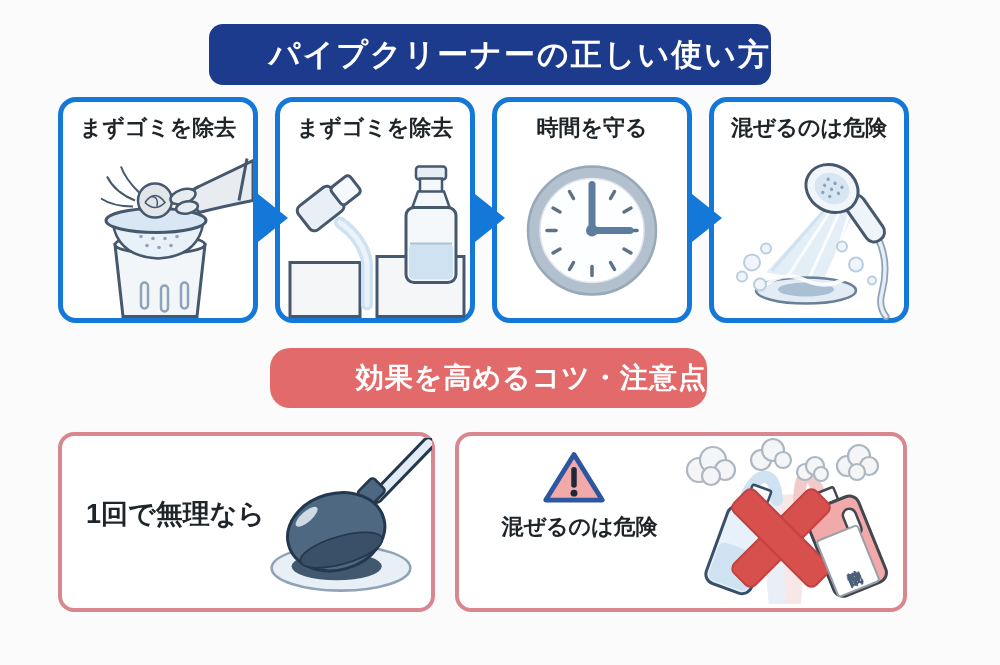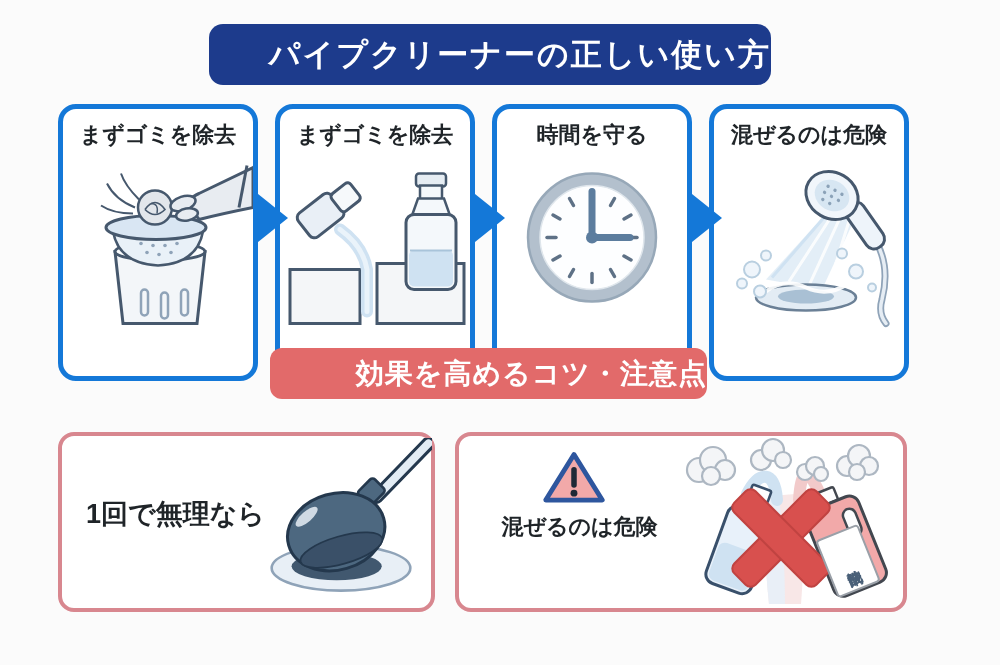--- a/index.html
+++ b/index.html
@@ -15,25 +15,25 @@
   }
   .banner{
     position:absolute;display:flex;align-items:center;justify-content:flex-end;
     color:#fff;font-weight:bold;letter-spacing:2px;
   }
   .banner.top{
     left:209px;top:24px;width:562px;height:61px;background:var(--navy);
     border-radius:14px;font-size:31px;
   }
   .banner.mid{
-    left:270px;top:348px;width:437px;height:51px;background:var(--coral);
-    border-radius:12px;font-size:28px;letter-spacing:1px;
+    left:270px;top:348px;width:437px;height:60px;background:var(--coral);
+    border-radius:20px;font-size:28px;letter-spacing:1px;
   }
   .step-panel{
-    position:absolute;top:104px;width:200px;height:277px;box-sizing:border-box;
+    position:absolute;top:97px;width:200px;height:226px;box-sizing:border-box;
     background:var(--panel-bg);border:5px solid var(--blue);border-radius:18px;
   }
   .step-title{
     margin-top:11px;text-align:center;font-size:22px;font-weight:bold;
     letter-spacing:0px;white-space:nowrap;
   }
   .step-art{position:absolute;left:0;top:40px;width:190px;height:180px;}
   .flow-arrow{
     position:absolute;top:190px;width:0;height:0;z-index:3;
     border-top:28px solid transparent;border-bottom:28px solid transparent;

